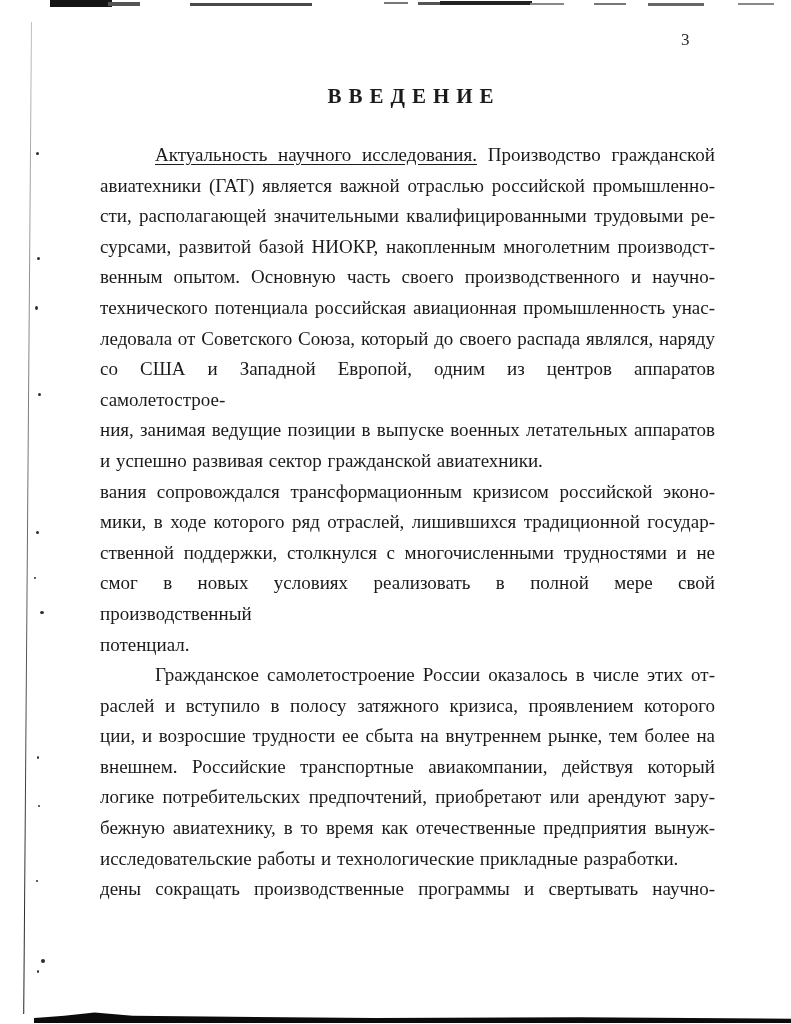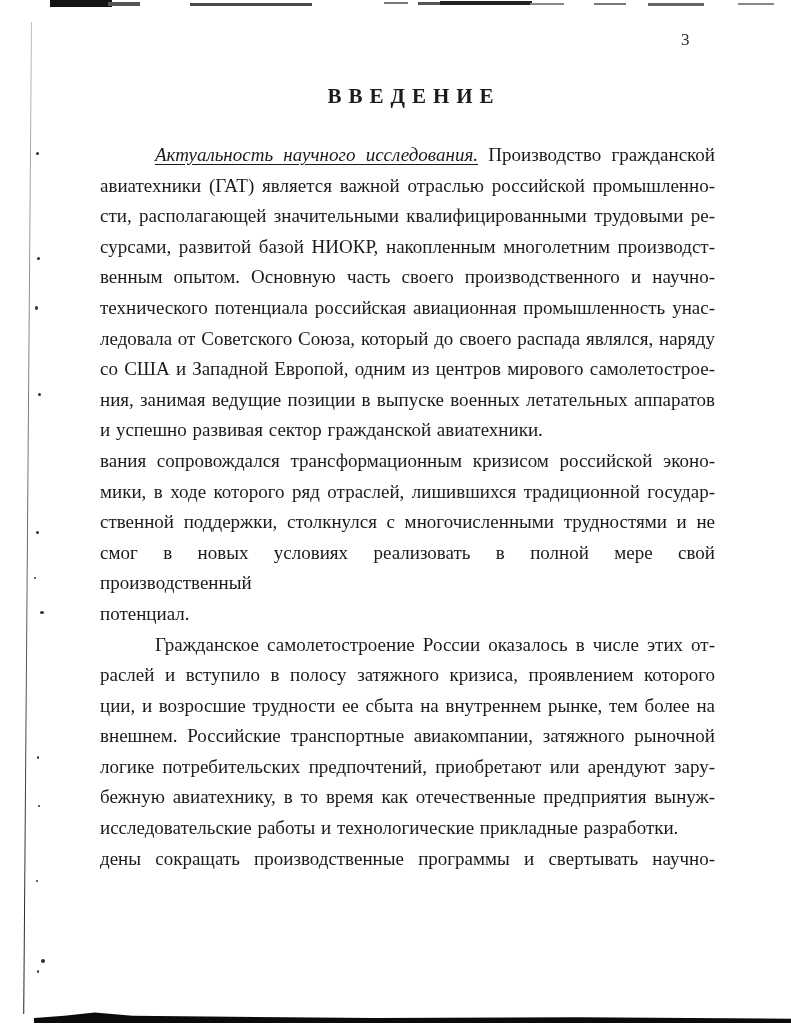--- a/index.html
+++ b/index.html
@@ -53,21 +53,20 @@
   }
   .line.first {
     text-indent: 55px;
   }
   .line.last {
     text-align-last: left;
   }
   .underline {
     text-decoration: underline;
     text-underline-offset: 3px;
-    font-style: italic;
   }
   
   .artifact {
     position: absolute;
     background: #141414;
   }
   .top-seg-1 { left: 50px;  top: 0;   width: 62px;  height: 7px; }
   .top-seg-2 { left: 108px; top: 2px; width: 32px;  height: 4px; background:#555; }
   .top-seg-3 { left: 190px; top: 3px; width: 122px; height: 3px; background:#4a4a4a; }
   .top-seg-4 { left: 384px; top: 2px; width: 24px;  height: 2px; background:#777; }
@@ -141,36 +140,36 @@
   <h1 class="doc-title">ВВЕДЕНИЕ</h1>
   <div class="body-text" id="body-text">
       <div class="paragraph">
         <div class="line first"><span class="underline">Актуальность научного исследования.</span><span> Производство гражданской</span></div>
         <div class="line">авиатехники (ГАТ) является важной отраслью российской промышленно-</div>
         <div class="line">сти, располагающей значительными квалифицированными трудовыми ре-</div>
         <div class="line">сурсами, развитой базой НИОКР, накопленным многолетним производст-</div>
         <div class="line">венным опытом. Основную часть своего производственного и научно-</div>
         <div class="line">технического потенциала российская авиационная промышленность унас-</div>
         <div class="line">ледовала от Советского Союза, который до своего распада являлся, наряду</div>
-        <div class="line">со США и Западной Европой, одним из центров мирового самолетострое-</div>
+        <div class="line">со США и Западной Европой, одним из центров аппаратов самолетострое-</div>
         <div class="line">ния, занимая ведущие позиции в выпуске военных летательных аппаратов</div>
         <div class="line last">и успешно развивая сектор гражданской авиатехники.</div>
       </div>
       <div class="paragraph">
         <div class="line">вания сопровождался трансформационным кризисом российской эконо-</div>
         <div class="line">мики, в ходе которого ряд отраслей, лишившихся традиционной государ-</div>
         <div class="line">ственной поддержки, столкнулся с многочисленными трудностями и не</div>
         <div class="line">смог в новых условиях реализовать в полной мере свой производственный</div>
         <div class="line last">потенциал.</div>
       </div>
       <div class="paragraph">
         <div class="line first">Гражданское самолетостроение России оказалось в числе этих от-</div>
         <div class="line">раслей и вступило в полосу затяжного кризиса, проявлением которого</div>
         <div class="line">ции, и возросшие трудности ее сбыта на внутреннем рынке, тем более на</div>
-        <div class="line">внешнем. Российские транспортные авиакомпании, затяжного рыночной</div>
+        <div class="line">внешнем. Российские транспортные авиакомпании, действуя который</div>
         <div class="line">логике потребительских предпочтений, приобретают или арендуют зару-</div>
         <div class="line">бежную авиатехнику, в то время как отечественные предприятия вынуж-</div>
         <div class="line last">исследовательские работы и технологические прикладные разработки.</div>
         <div class="line">дены сокращать производственные программы и свертывать научно-</div>
       </div>
     </div>
 
 </div>
 
 </body></html>

